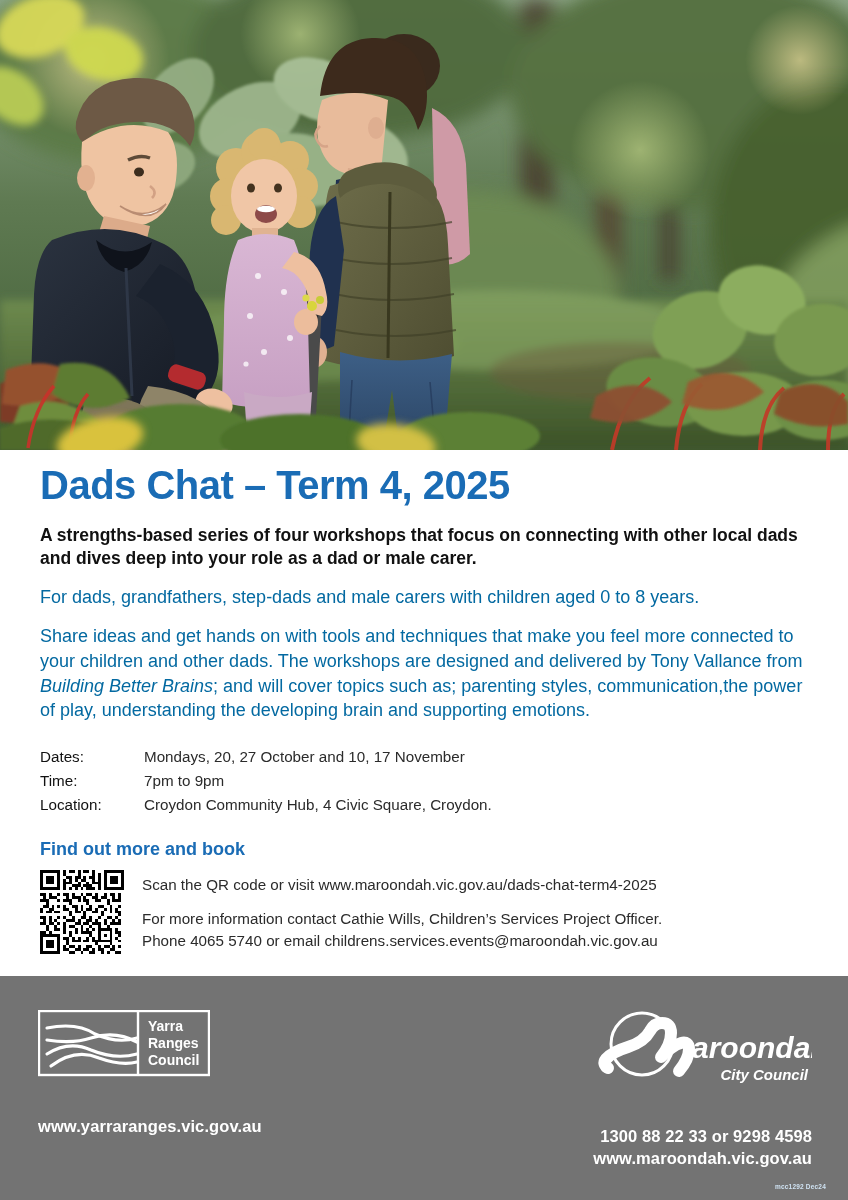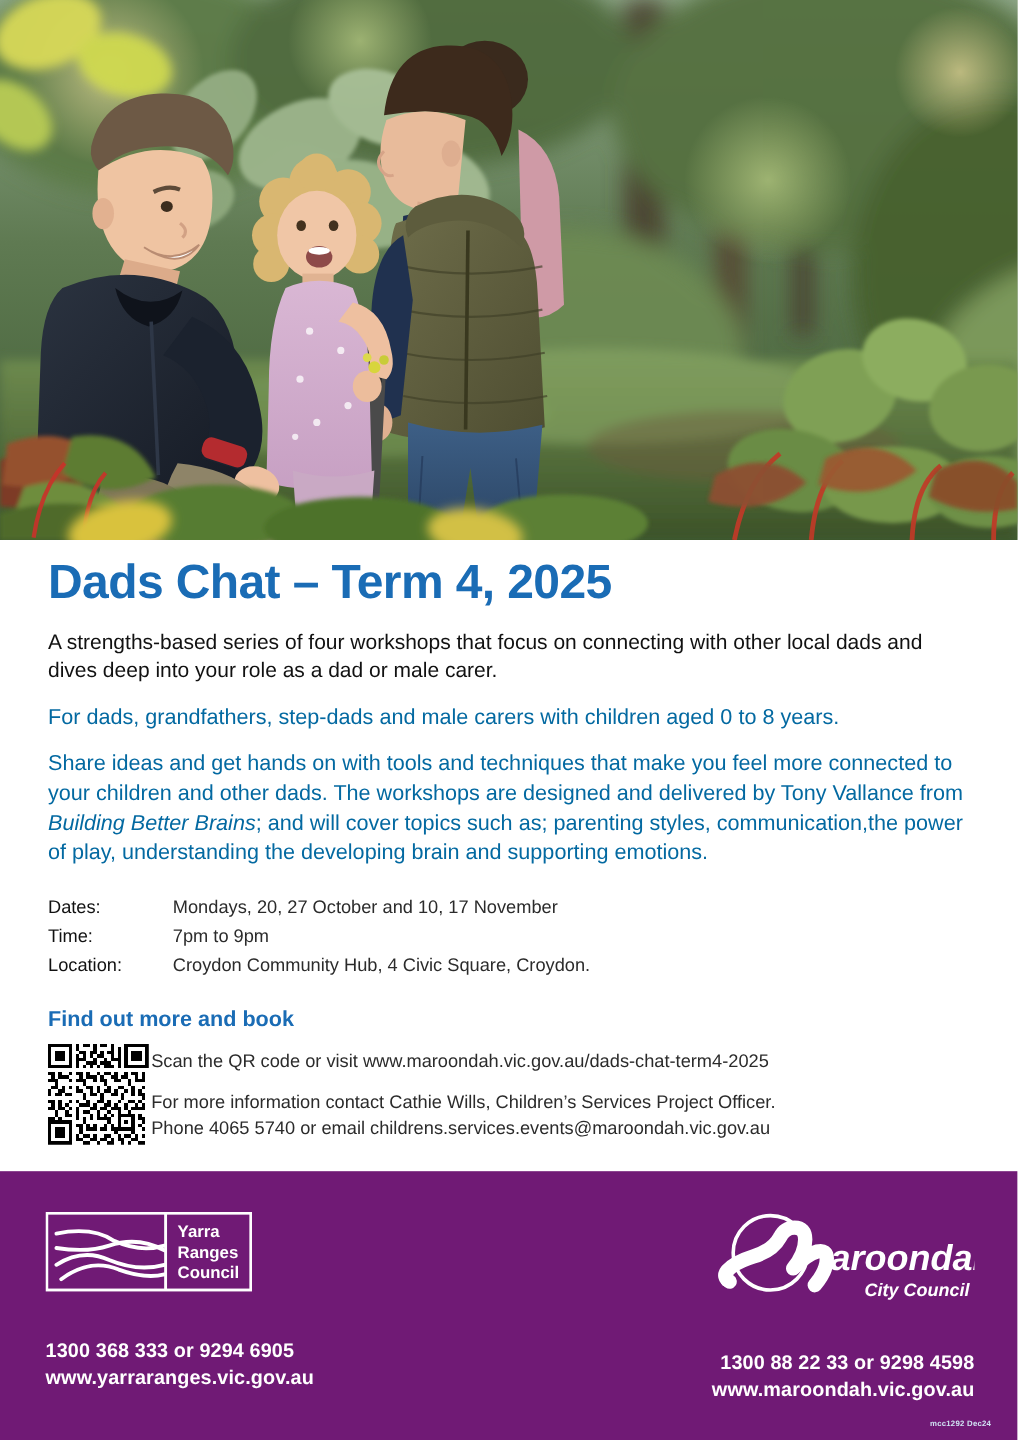--- a/index.html
+++ b/index.html
@@ -36,21 +36,21 @@
     font-size: 40px;
     font-weight: 700;
     color: #1a6cb5;
     letter-spacing: -0.5px;
     line-height: 1.06;
     margin: 0 0 18px 0;
     white-space: nowrap;
   }
   .lede {
     font-size: 17.5px;
-    font-weight: 400;
+    font-weight: 700;
     line-height: 1.28;
     color: #111111;
     margin: 0 0 16px 0;
     max-width: 770px;
   }
   .para {
     font-size: 18px;
     line-height: 1.38;
     color: #0369a1;
     margin: 0 0 14px 0;
@@ -82,21 +82,21 @@
   .book-head {
     margin-top: 22px;
     font-size: 18px;
     font-weight: 700;
     color: #1a6cb5;
   }
   .book-row {
     display: flex;
     align-items: flex-start;
     margin-top: 10px;
-    gap: 2px;
+    gap: 18px;
   }
   .qr {
     width: 84px;
     height: 84px;
     flex: 0 0 84px;
     background: #ffffff;
   }
   .qr svg { display: block; width: 84px; height: 84px; }
   .book-text { padding-top: 4px; }
   .book-text p {
@@ -107,21 +107,21 @@
   }
   .book-text p:last-child { margin-bottom: 0; }
 
   
   .footer {
     position: absolute;
     left: 0;
     top: 976px;
     width: 848px;
     height: 224px;
-    background: #701a75;
+    background: #737373;
     color: #ffffff;
     box-sizing: border-box;
   }
   .footer-inner {
     display: flex;
     justify-content: space-between;
     padding: 34px 36px 0 38px;
   }
   .f-col { display: flex; flex-direction: column; }
   .f-col.right { align-items: flex-end; }
@@ -653,21 +653,20 @@
             <path d="M9 30 q26 4 44 -2 q24 -8 46 4"></path>
             <path d="M9 44 q22 -14 44 -4 q24 10 46 4"></path>
             <path d="M13 56 q24 -18 48 -8 q22 8 38 4"></path>
           </g>
           <text x="110" y="21" fill="#ffffff" font-family="'Liberation Sans',sans-serif" font-size="14" font-weight="700">Yarra</text>
           <text x="110" y="38" fill="#ffffff" font-family="'Liberation Sans',sans-serif" font-size="14" font-weight="700">Ranges</text>
           <text x="110" y="55" fill="#ffffff" font-family="'Liberation Sans',sans-serif" font-size="14" font-weight="700">Council</text>
         </svg>
       </div>
       <div class="f-contact">
-        <div>1300 368 333 or 9294 6905</div>
         <div>www.yarraranges.vic.gov.au</div>
       </div>
     </div>
 
     <div class="f-col right">
       <div class="mc-logo">
         <svg viewBox="0 0 222 82">
           <circle cx="52" cy="34" r="31" fill="none" stroke="#ffffff" stroke-width="3"></circle>
 
           <path d="M18 58 q-6 -4 -2 -9 q6 -7 22 -12 q16 -5 22 -16 q4 -8 12 -8 q9 0 9 10 q0 12 -10 24 q12 -12 20 -14 q8 -2 8 6 q0 10 -10 22" fill="none" stroke="#ffffff" stroke-width="12" stroke-linecap="round" stroke-linejoin="round"></path>

